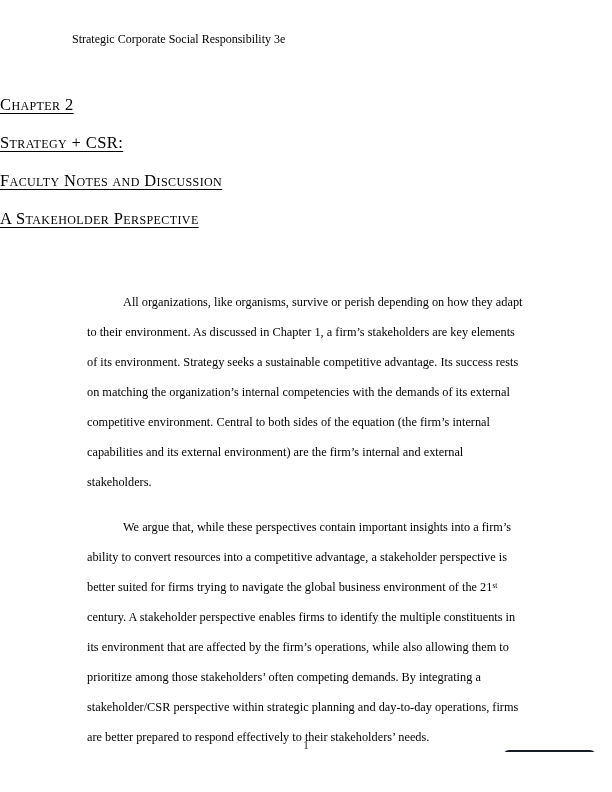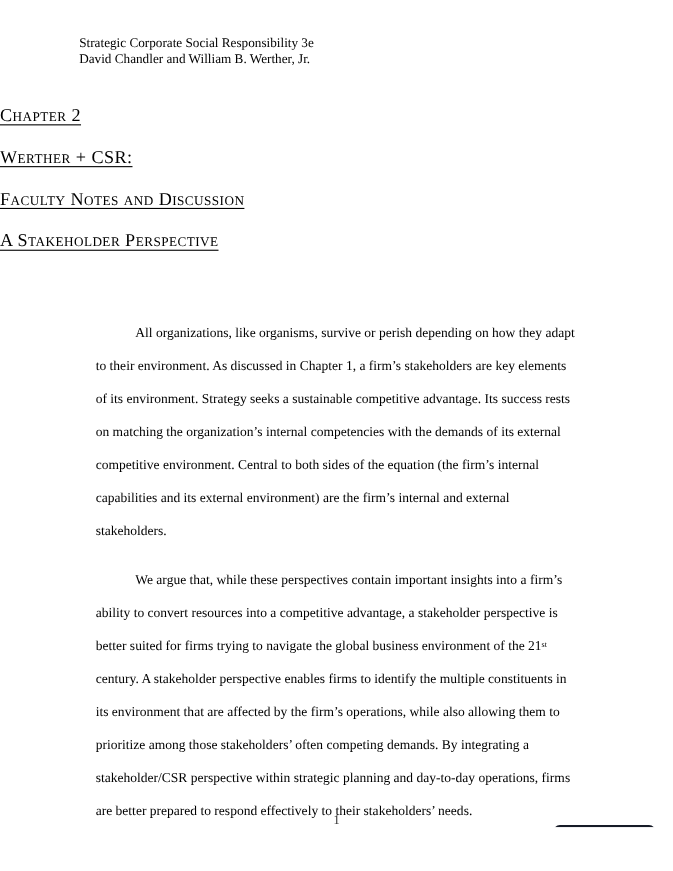--- a/index.html
+++ b/index.html
@@ -81,26 +81,25 @@
   .badge-study { color: #eab308; }
   .badge-xy { color: #ef4444; }
 </style>
 </head>
 <body>
 
 <div class="page">
 
   <div class="running-header">
     <div>Strategic Corporate Social Responsibility 3e</div>
-    <div>David Chandler and William B. Werther, Jr.</div>
   </div>
 
   <div class="title-block">
     <div class="title-line">Chapter 2</div>
-    <div class="title-line">Werther + CSR:</div>
+    <div class="title-line">Strategy + CSR:</div>
     <div class="title-line">Faculty Notes and Discussion</div>
     <div class="title-line">A Stakeholder Perspective</div>
   </div>
 
   <div class="body-text">
     <p>All organizations, like organisms, survive or perish depending on how they adapt to their environment. As discussed in Chapter 1, a firm’s stakeholders are key elements of its environment. Strategy seeks a sustainable competitive advantage. Its success rests on matching the organization’s internal competencies with the demands of its external competitive environment. Central to both sides of the equation (the firm’s internal capabilities and its external environment) are the firm’s internal and external stakeholders.</p>
     <p><span>We argue that, while these perspectives contain important insights into a firm’s ability to convert resources into a competitive advantage, a stakeholder perspective is better suited for firms trying to navigate the global business environment of the 21</span><sup class="sup">st</sup><span> century. A stakeholder perspective enables firms to identify the multiple constituents in its environment that are affected by the firm’s operations, while also allowing them to prioritize among those stakeholders’ often competing demands. By integrating a stakeholder/CSR perspective within strategic planning and day-to-day operations, firms are better prepared to respond effectively to their stakeholders’ needs.</span></p>
   </div>
 
   <div class="page-number">1</div>

